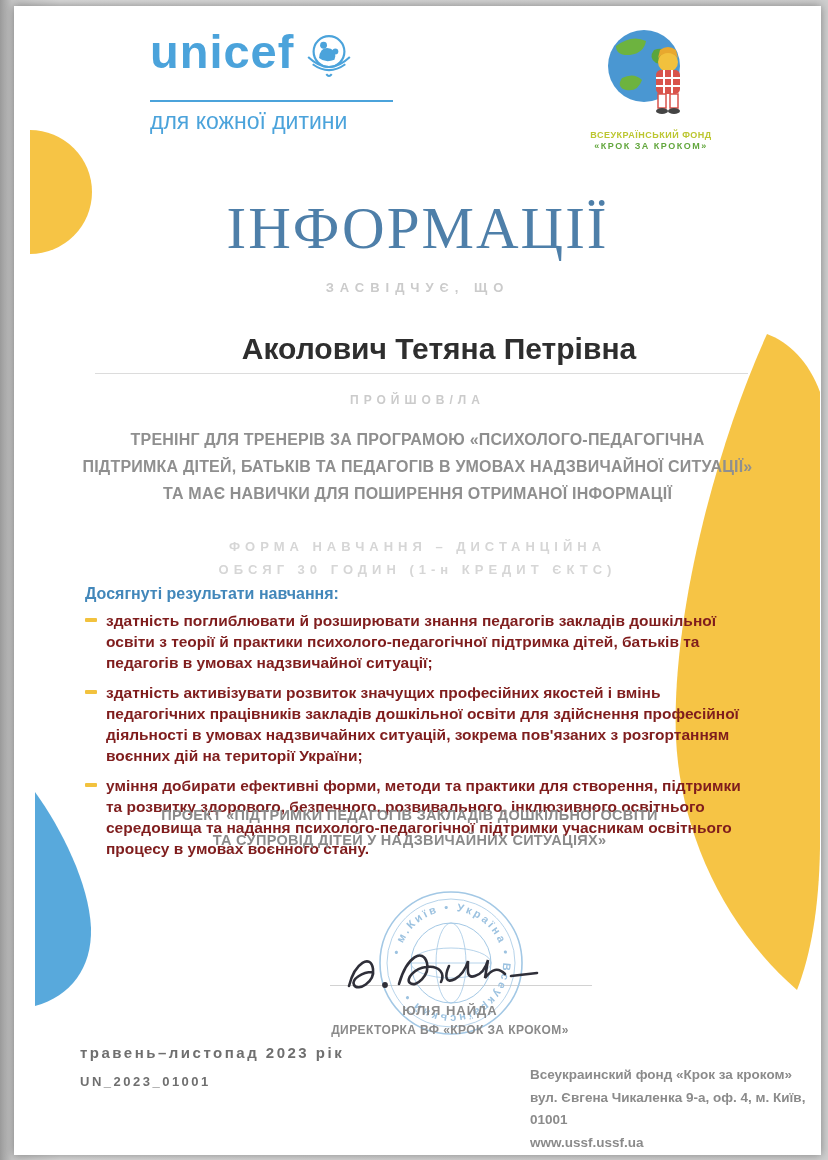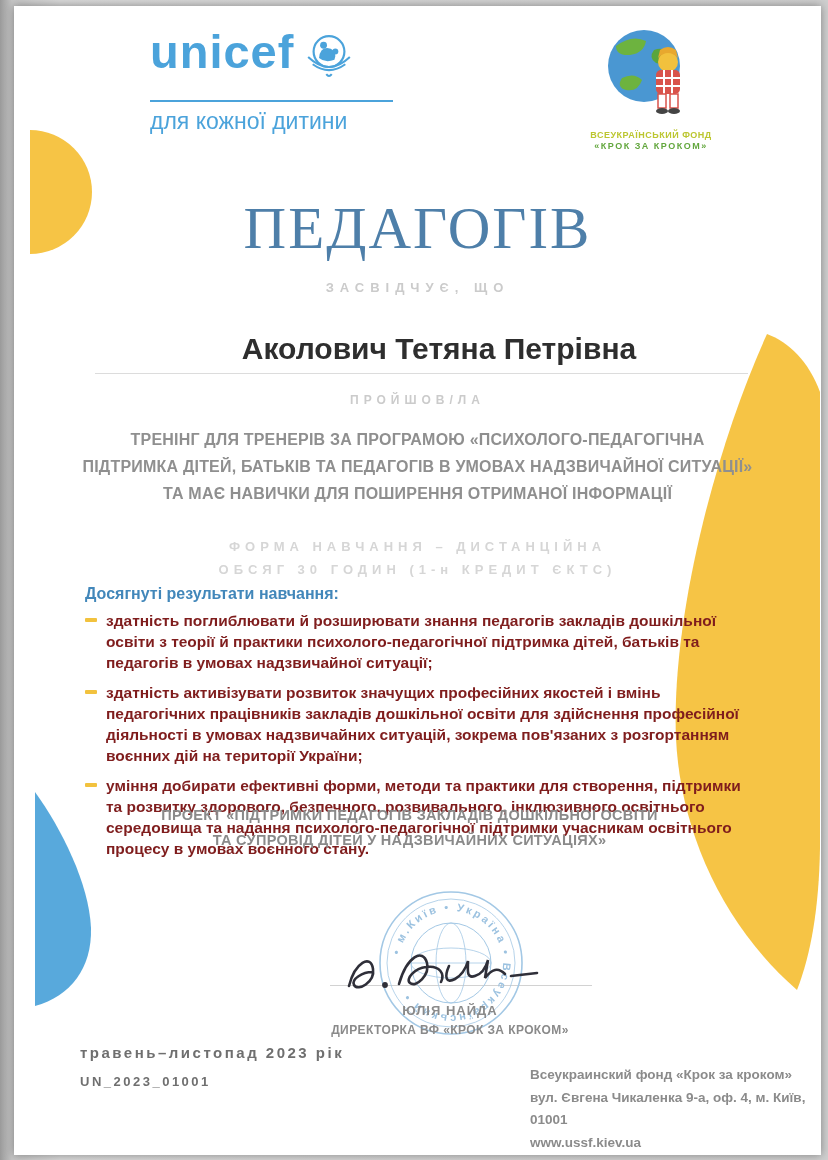--- a/index.html
+++ b/index.html
@@ -116,21 +116,21 @@
       <line x1="80" y1="50" x2="80" y2="74" stroke="#ffffff" stroke-width="2"></line>
       <rect x="66" y="74" width="8" height="14" fill="#ffffff" stroke="#d9534b" stroke-width="1.5"></rect>
       <rect x="78" y="74" width="8" height="14" fill="#ffffff" stroke="#d9534b" stroke-width="1.5"></rect>
       <ellipse cx="70" cy="91" rx="6" ry="3" fill="#444"></ellipse>
       <ellipse cx="82" cy="91" rx="6" ry="3" fill="#444"></ellipse>
     </svg>
     <div class="fund-l1">ВСЕУКРАЇНСЬКИЙ ФОНД</div>
     <div class="fund-l2">«КРОК ЗА КРОКОМ»</div>
   </div>
 
-  <div class="abs z1 title">ПЕДАГОГІВ</div>
+  <div class="abs z1 title">ІНФОРМАЦІЇ</div>
   <div class="abs z1 certifies">ЗАСВІДЧУЄ, ЩО</div>
   <div class="abs z1 name">Аколович Тетяна Петрівна</div>
   <div class="abs z1 name-rule"></div>
   <div class="abs z1 completed">ПРОЙШОВ/ЛА</div>
 
   <div class="abs z1 training">
     <div>ТРЕНІНГ ДЛЯ ТРЕНЕРІВ ЗА ПРОГРАМОЮ «ПСИХОЛОГО-ПЕДАГОГІЧНА</div>
     <div>ПІДТРИМКА ДІТЕЙ, БАТЬКІВ ТА ПЕДАГОГІВ В УМОВАХ НАДЗВИЧАЙНОЇ СИТУАЦІЇ»</div>
     <div>ТА МАЄ НАВИЧКИ ДЛЯ ПОШИРЕННЯ ОТРИМАНОЇ ІНФОРМАЦІЇ</div>
   </div>
@@ -189,16 +189,16 @@
   <div class="abs signer">
     <div class="signer-name">ЮЛІЯ НАЙДА</div>
     <div class="signer-title">ДИРЕКТОРКА ВФ «КРОК ЗА КРОКОМ»</div>
   </div>
 
   <div class="abs z1 cert-id">UN_2023_01001</div>
   <div class="abs z1 period">травень–листопад 2023 рік</div>
   <div class="abs z1 org">
     <div>Всеукраинский фонд «Крок за кроком»</div>
     <div>вул. Євгена Чикаленка 9-а, оф. 4, м. Київ, 01001</div>
-    <div>www.ussf.kiev.ua</div>
+    <div>www.ussf.ussf.ua</div>
   </div>
 
 </div>
 
 </body></html>

